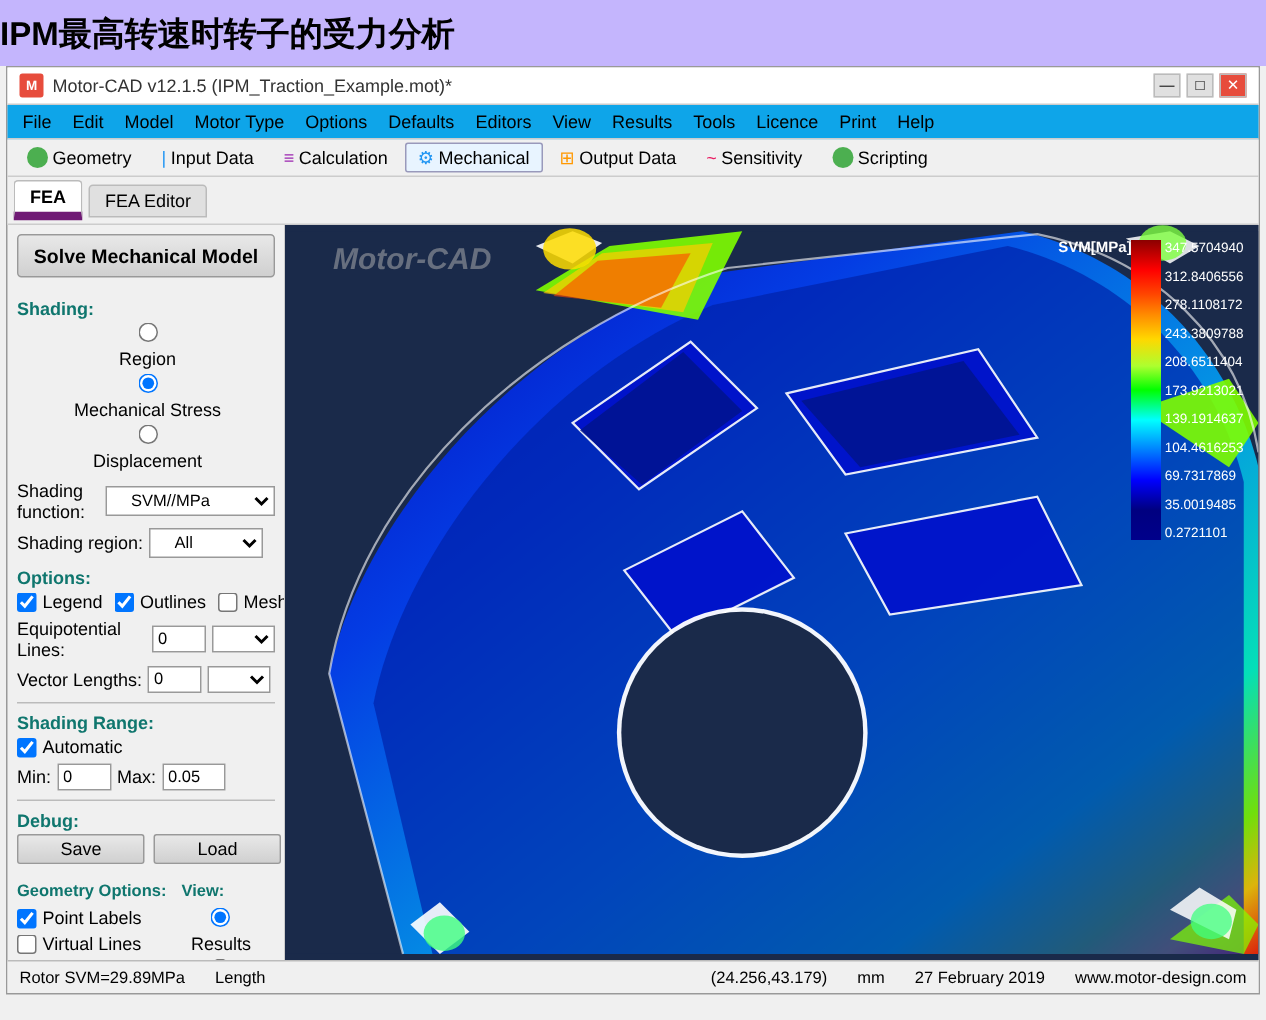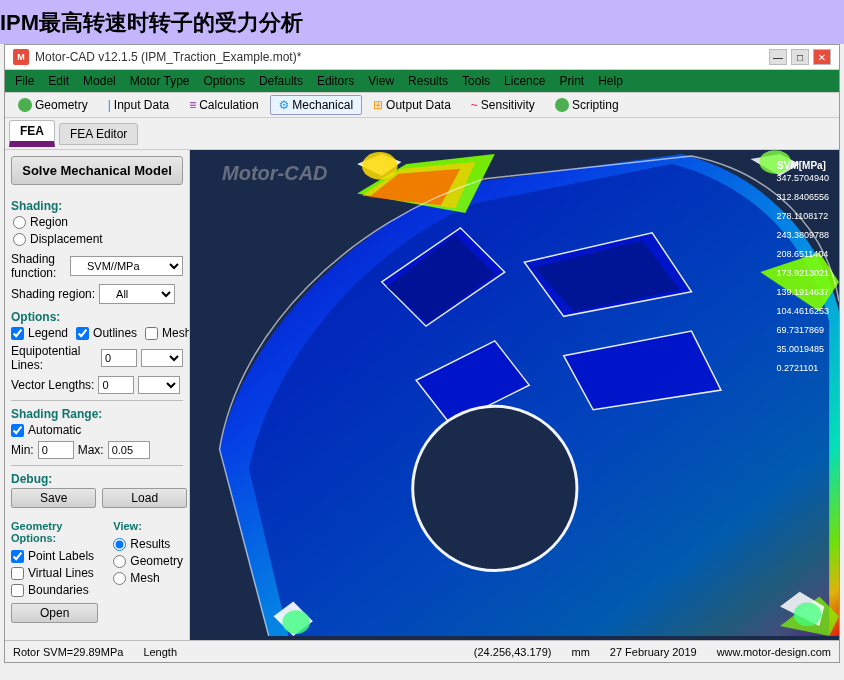--- a/index.html
+++ b/index.html
@@ -50,21 +50,21 @@
       width: 18px; height: 16px;
       background: #e0e0e0;
       border: 1px solid #bbb;
       cursor: pointer;
       display: flex; align-items: center; justify-content: center;
       font-size: 10px;
     }
     .title-btn.close { background: #e74c3c; color: white; }
 
     .menu-bar {
-      background: #15803d;
+      background: #0ea5e9;
       border-bottom: 1px solid #ccc;
       display: flex;
       align-items: center;
       padding: 2px 4px;
       gap: 2px;
       text-align: right;
     }
 
     .menu-item {
       padding: 2px 6px;
@@ -149,21 +149,21 @@
       border-radius: 3px;
       font-size: 13px;
       font-weight: bold;
       cursor: pointer;
       margin-bottom: 8px;
     }
 
     .section-label { font-weight: bold; margin-top: 6px; margin-bottom: 2px; color: #0f766e; }
 
     .radio-group { display: flex; flex-direction: column; gap: 3px; margin-bottom: 6px; padding-left: 2px; }
-    .radio-row { display: flex; align-items: center; gap: 4px; cursor: pointer; }
+    .radio-row { display: flex; align-items: center; gap: 4px; cursor: pointer; flex-direction: column; }
     .radio-row input[type="radio"] { margin: 0; }
 
     .form-row {
       display: flex; align-items: center; gap: 4px; margin-bottom: 4px;
     }
     .form-label { color: #000; }
 
     select {
       font-size: 11px;
       border: 1px solid #999;
@@ -225,21 +225,21 @@
       pointer-events: none;
       z-index: 2;
     }
 
     .color-bar {
       position: absolute;
       right: 10px;
       top: 10px;
       width: 55px;
       display: flex;
-      flex-direction: column;
+      flex-direction: row;
       font-size: 9px;
       color: #fff;
       justify-content: flex-end;
     }
 
     .color-bar-title {
       font-size: 10px;
       color: #fff;
       text-align: center;
       margin-bottom: 2px;
@@ -370,20 +370,24 @@
   <div class="main-area">
 
     <div class="left-panel">
       <button class="solve-btn">Solve Mechanical Model</button>
 
       <div class="section-label">Shading:</div>
       <div class="radio-group">
         <label class="radio-row">
           <input type="radio" name="shading" style="">
           <span>Region</span>
+        </label>
+        <label class="radio-row">
+          <input type="radio" name="shading" checked="" style="">
+          <span>Mechanical Stress</span>
         </label>
         <label class="radio-row">
           <input type="radio" name="shading" style="">
           <span>Displacement</span>
         </label>
       </div>
 
       <div class="form-row">
         <span class="form-label">Shading function:</span>
         <select>

